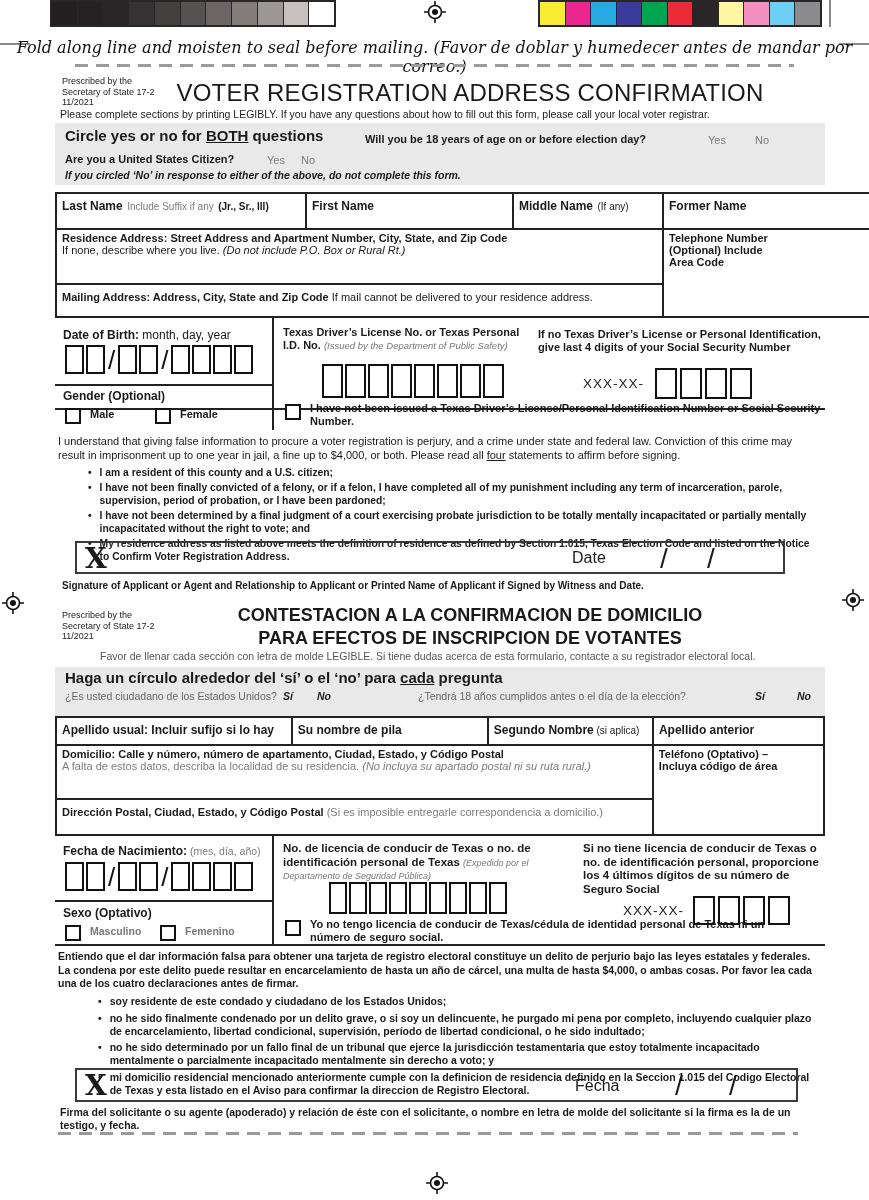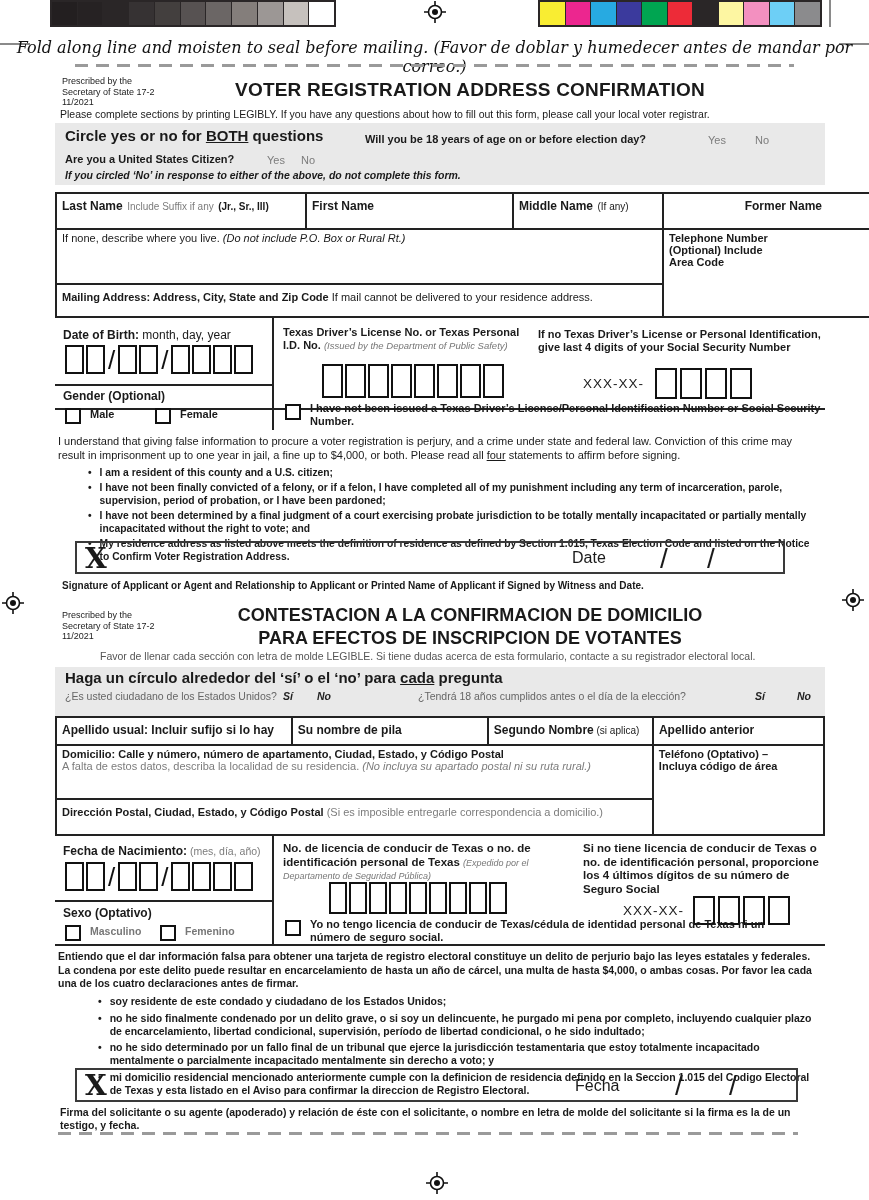--- a/index.html
+++ b/index.html
@@ -18,21 +18,21 @@
   .strip{display:flex;gap:1px;background:#2a2627;border:2px solid #2a2627;box-sizing:border-box;}
   .strip .sw{flex:1;}
   .tick-h{background:#8a8a8a;height:2px;}
   .tick-v{background:#8a8a8a;width:2px;}
 
   .fold-text{width:100%;text-align:center;font-family:"DejaVu Serif",serif;font-style:italic;
              font-size:16px;color:#111;}
   .dash{height:3px;background:repeating-linear-gradient(90deg,#9a9a9a 0 13px,transparent 13px 21px);}
 
   .prescribed{font-size:9px;line-height:1.18;color:#222;}
-  .title-en{font-size:19px;font-weight:bold;letter-spacing:.2px;}
+  .title-en{font-size:24px;font-weight:normal;letter-spacing:.2px;}
   .title-es{font-size:18px;font-weight:bold;line-height:1.25;}
   .instr{font-size:10.5px;}
 
   .graybox{background:#e9e9e9;}
   .gb-head{font-size:15px;font-weight:bold;}
   .gb-q{font-size:11px;font-weight:bold;}
   .gb-yn{font-size:11px;color:#7c7c7c;}
   .gb-note{font-size:10.5px;font-weight:bold;font-style:italic;}
   .gb-qes{font-size:10.5px;color:#666;}
   .gb-sino{font-size:10.5px;font-weight:bold;font-style:italic;color:#222;}
@@ -140,24 +140,25 @@
     <div class="abs gb-yn" style="left:212px;top:31px;">Yes</div>
     <div class="abs gb-yn" style="left:246px;top:31px;">No</div>
     <div class="abs gb-note" style="left:10px;top:46px;">If you circled ‘No’ in response to either of the above, do not complete this form.</div>
   </div>
 
   <div class="abs ftable" style="left:55px;top:192px;width:854px;">
     <div class="frow bb" style="height:36px;">
       <div class="fcell" style="width:248px;"><span class="lab-main">Last Name</span> <span class="lab-sub gray">Include Suffix if any</span> <span class="lab-sub b">(Jr., Sr., III)</span></div>
       <div class="fcell bl" style="width:207px;"><span class="lab-main">First Name</span></div>
       <div class="fcell bl" style="width:150px;"><span class="lab-main">Middle Name</span> <span class="lab-sub">(If any)</span></div>
-      <div class="fcell bl" style="width:165px;text-align:right;"><span class="lab-main">Former Name</span></div>
+      <div class="fcell bl" style="width:165px;"><span class="lab-main">Former Name</span></div>
     </div>
     <div class="frow" style="height:55px;">
       <div class="fcell bb" style="width:605px;">
+        <div class="addr-b">Residence Address: Street Address and Apartment Number, City, State, and Zip Code</div>
         <div class="addr-n"><span>If none, describe where you live. </span><span class="i">(Do not include P.O. Box or Rural Rt.)</span></div>
       </div>
       <div class="fcell bl" style="width:165px;">
         <div class="addr-b pre">Telephone Number
 (Optional) Include
 Area Code</div>
       </div>
     </div>
     <div class="frow" style="height:31px;">
       <div class="fcell" style="width:605px;">

